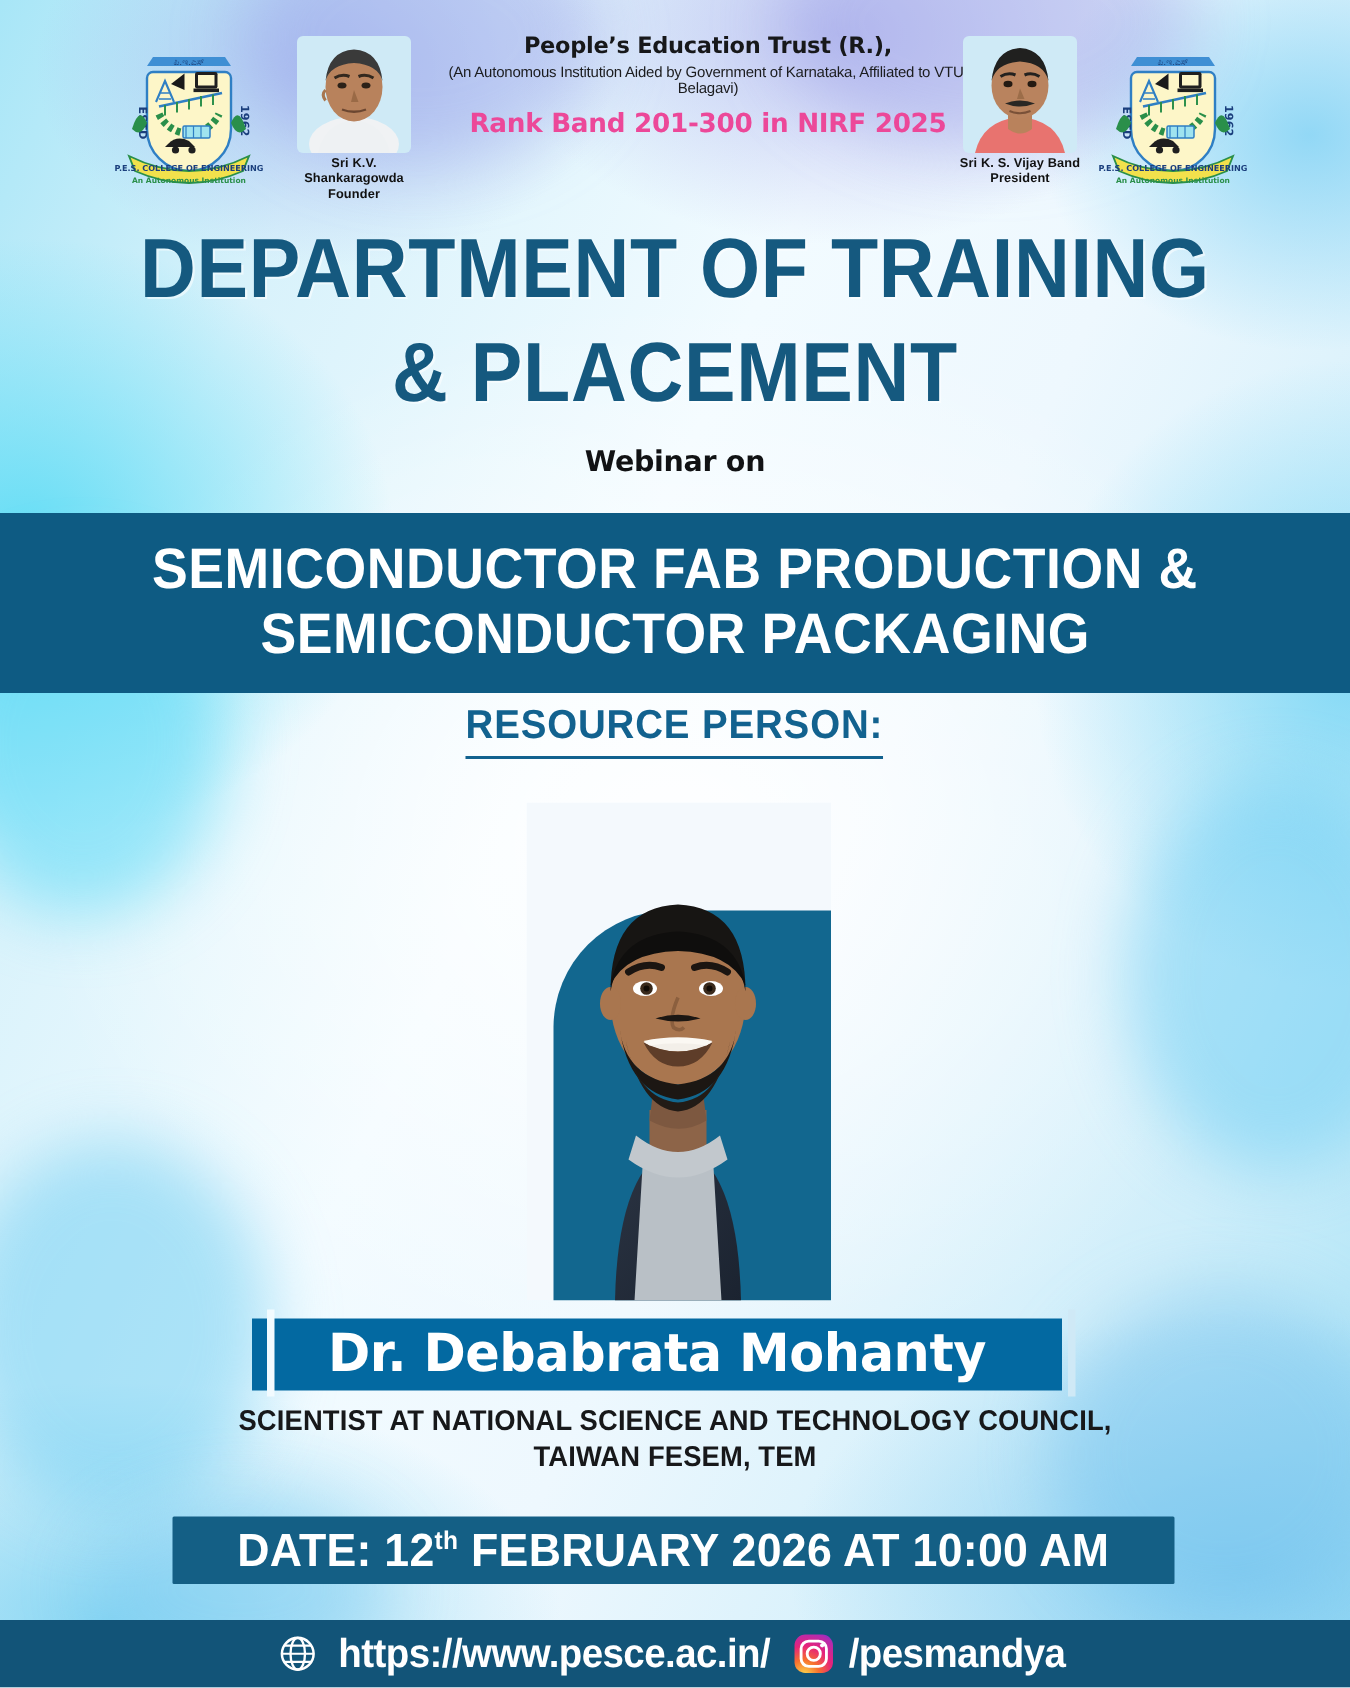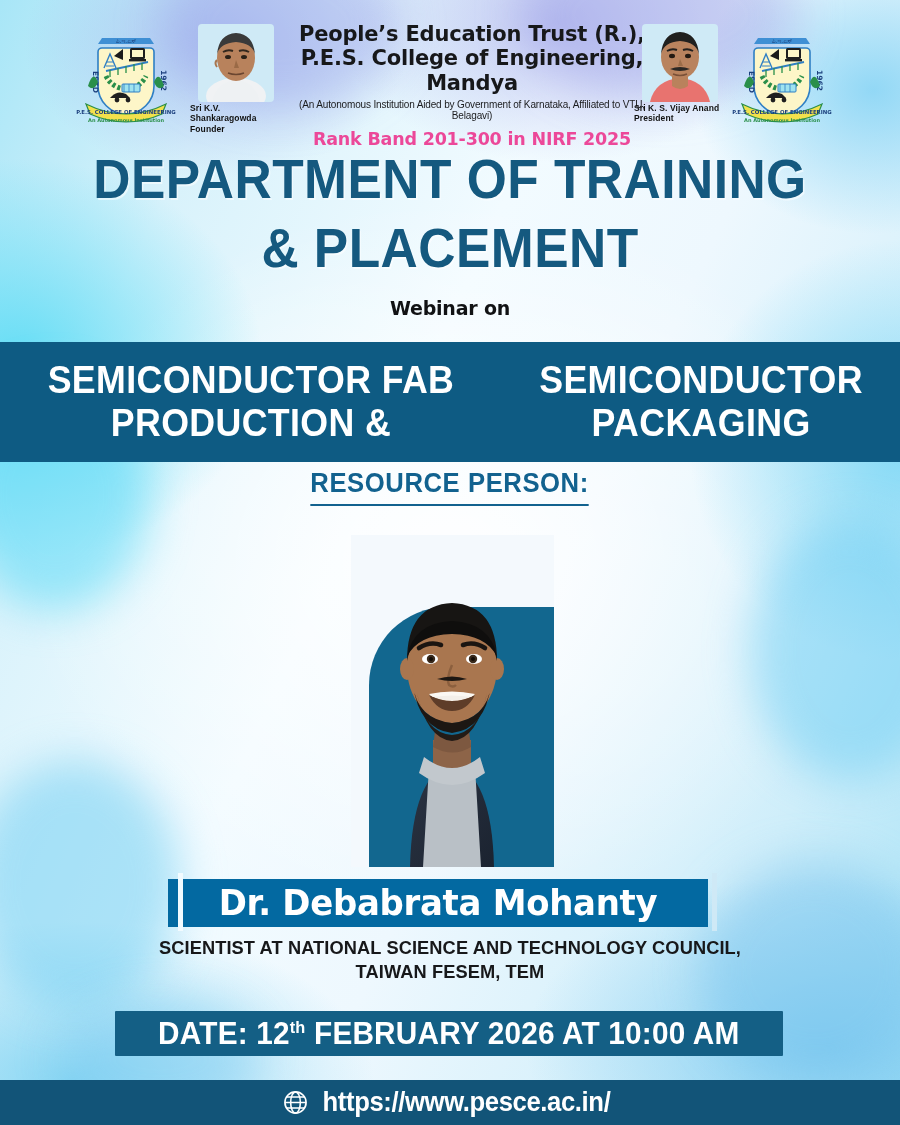--- a/index.html
+++ b/index.html
@@ -40,27 +40,27 @@
   .crest.left{left:76px;}
   .crest.right{left:732px;}
   .crest svg{width:100%;height:100%;display:block;}
 
   .portrait{position:absolute;top:16px;width:92px;}
   .portrait.left{left:190px;}
   .portrait.right{left:634px;}
   .portrait .pimg{width:76px;height:78px;margin:0 auto;display:block;border-radius:4px;overflow:hidden;}
   .portrait .pimg svg{display:block;width:100%;height:100%;}
   .portrait .pname{
-    font-size:8.5px;font-weight:bold;color:#111;line-height:1.22;
+    text-align:center;font-size:8.5px;font-weight:bold;color:#111;line-height:1.22;
     margin-top:1px;letter-spacing:.1px;
   }
 
   .htext{position:absolute;left:282px;top:14px;width:380px;text-align:center;}
   .ht1,.ht2{
-    font-size:21px;font-weight:bold;color:#17181a;line-height:1.16;letter-spacing:-.2px;
+    font-size:15px;font-weight:bold;color:#17181a;line-height:1.16;letter-spacing:-.2px;
     font-family:"DejaVu Sans", sans-serif;
   }
   .ht-sub{font-size:10px;color:#1b1c1e;margin-top:4px;letter-spacing:-.15px;}
   .ht-rank{
     font-size:17.5px;font-weight:bold;color:#ec4899;margin-top:8px;letter-spacing:-.2px;
     font-family:"DejaVu Sans", sans-serif;
   }
 
   
   .dept{
@@ -75,21 +75,21 @@
 
   .webinar-on{
     position:absolute;left:0;top:297px;width:900px;text-align:center;
     font-size:19px;font-weight:bold;color:#111214;letter-spacing:-.2px;
     font-family:"DejaVu Sans", sans-serif;
   }
 
   
   .topic{
     position:absolute;left:0;top:342px;width:900px;height:120px;
-    background:#0e5b83;display:flex;flex-direction:row;
+    background:#0e5b83;display:flex;flex-direction:column;
     align-items:center;justify-content:center;
   }
   .topic .tl{
     color:#ffffff;font-weight:bold;font-size:38px;line-height:1.12;
     letter-spacing:.4px;text-align:center;
     font-family:"Liberation Sans Narrow","Liberation Sans",sans-serif;
     transform:scaleX(.94);
   }
 
   
@@ -219,21 +219,20 @@
         </svg>
       </div>
       <div class="pname">
         <span>Sri K.V. Shankaragowda</span><br>
         <span>Founder</span>
       </div>
     </div>
 
     <div class="htext">
       <div class="ht1">People’s Education Trust (R.),</div>
-      <div class="ht2">P.E.S. College of Engineering, Mandya</div>
       <div class="ht-sub">(An Autonomous Institution Aided by Government of Karnataka, Affiliated to VTU, Belagavi)</div>
       <div class="ht-rank">Rank Band 201-300 in NIRF 2025</div>
     </div>
 
     <div class="portrait right">
       <div class="pimg">
         <svg viewBox="0 0 76 78" xmlns="http://www.w3.org/2000/svg">
           <rect width="76" height="78" fill="#cfeaf6"></rect>
           <path d="M8 78 q5 -22 30 -24 q25 2 30 24 z" fill="#e8736f"></path>
           <path d="M30 52 h16 v10 q-8 6 -16 0 z" fill="#b9825c"></path>
@@ -241,21 +240,21 @@
           <path d="M19 30 q2 -21 19 -22 q17 1 19 22 q-3 -12 -19 -13 q-16 1 -19 13 z" fill="#20201f"></path>
           <ellipse cx="30" cy="32" rx="3" ry="2.2" fill="#241a12"></ellipse>
           <ellipse cx="46" cy="32" rx="3" ry="2.2" fill="#241a12"></ellipse>
           <path d="M25 27 q5 -3 10 -1 M41 26 q5 -2 10 1" stroke="#23211f" stroke-width="2" fill="none"></path>
           <path d="M38 35 l-2 7 h5 z" fill="#9c6d49"></path>
           <path d="M28 45 q10 -4 20 0 q-10 4 -20 0 z" fill="#2a2724"></path>
           <path d="M31 50 q7 3 14 0" stroke="#7a5138" stroke-width="1.4" fill="none"></path>
         </svg>
       </div>
       <div class="pname">
-        <span>Sri K. S. Vijay Anand</span><br>
+        <span>Sri K. S. Vijay Band</span><br>
         <span>President</span>
       </div>
     </div>
 
     <div class="crest right">
       <svg viewBox="0 0 100 100" xmlns="http://www.w3.org/2000/svg">
         <path d="M22 18 H78 L74 12 H26 Z" fill="#3f8fd4"></path>
         <text x="50" y="17" font-size="6" fill="#1a3f7a" text-anchor="middle" font-family="DejaVu Sans, sans-serif">ಪಿ.ಇ.ಎಸ್</text>
         <path d="M26 22 h48 a4 4 0 0 1 4 4 v34 a28 28 0 0 1 -28 28 a28 28 0 0 1 -28 -28 v-34 a4 4 0 0 1 4 -4 z" fill="#fdf6c8" stroke="#2f7fc4" stroke-width="1.6"></path>
         <path d="M30 50 a22 22 0 0 0 40 0" fill="none" stroke="#2a8f4a" stroke-width="5" stroke-dasharray="3 2.4"></path>
@@ -361,15 +360,33 @@
     <div class="fitem">
       <svg class="ficon" viewBox="0 0 24 24" xmlns="http://www.w3.org/2000/svg">
         <circle cx="12" cy="12" r="9.4" fill="none" stroke="#ffffff" stroke-width="1.5"></circle>
         <ellipse cx="12" cy="12" rx="4.3" ry="9.4" fill="none" stroke="#ffffff" stroke-width="1.4"></ellipse>
         <path d="M2.6 12 H21.4 M4.1 7.2 H19.9 M4.1 16.8 H19.9" stroke="#ffffff" stroke-width="1.3" fill="none"></path>
       </svg>
       <span class="ftxt">https://www.pesce.ac.in/</span>
     </div>
 
 
+    <div class="fitem">
+      <svg class="ficon" viewBox="0 0 24 24" xmlns="http://www.w3.org/2000/svg">
+        <defs>
+          <radialGradient id="ig" cx="25%" cy="105%" r="130%">
+            <stop offset="0%" stop-color="#fdd84d"></stop>
+            <stop offset="30%" stop-color="#f7702e"></stop>
+            <stop offset="58%" stop-color="#e6237b"></stop>
+            <stop offset="85%" stop-color="#b32bb0"></stop>
+            <stop offset="100%" stop-color="#6b31d8"></stop>
+          </radialGradient>
+        </defs>
+        <rect x="0.6" y="0.6" width="22.8" height="22.8" rx="6.4" fill="url(#ig)"></rect>
+        <rect x="4.5" y="4.5" width="15" height="15" rx="4.6" fill="none" stroke="#ffffff" stroke-width="1.7"></rect>
+        <circle cx="12" cy="12" r="3.9" fill="none" stroke="#ffffff" stroke-width="1.7"></circle>
+        <circle cx="17" cy="7" r="1.25" fill="#ffffff"></circle>
+      </svg>
+      <span class="ftxt">/pesmandya</span>
+    </div>
   </div>
 
 </div>
 
 </body></html>

